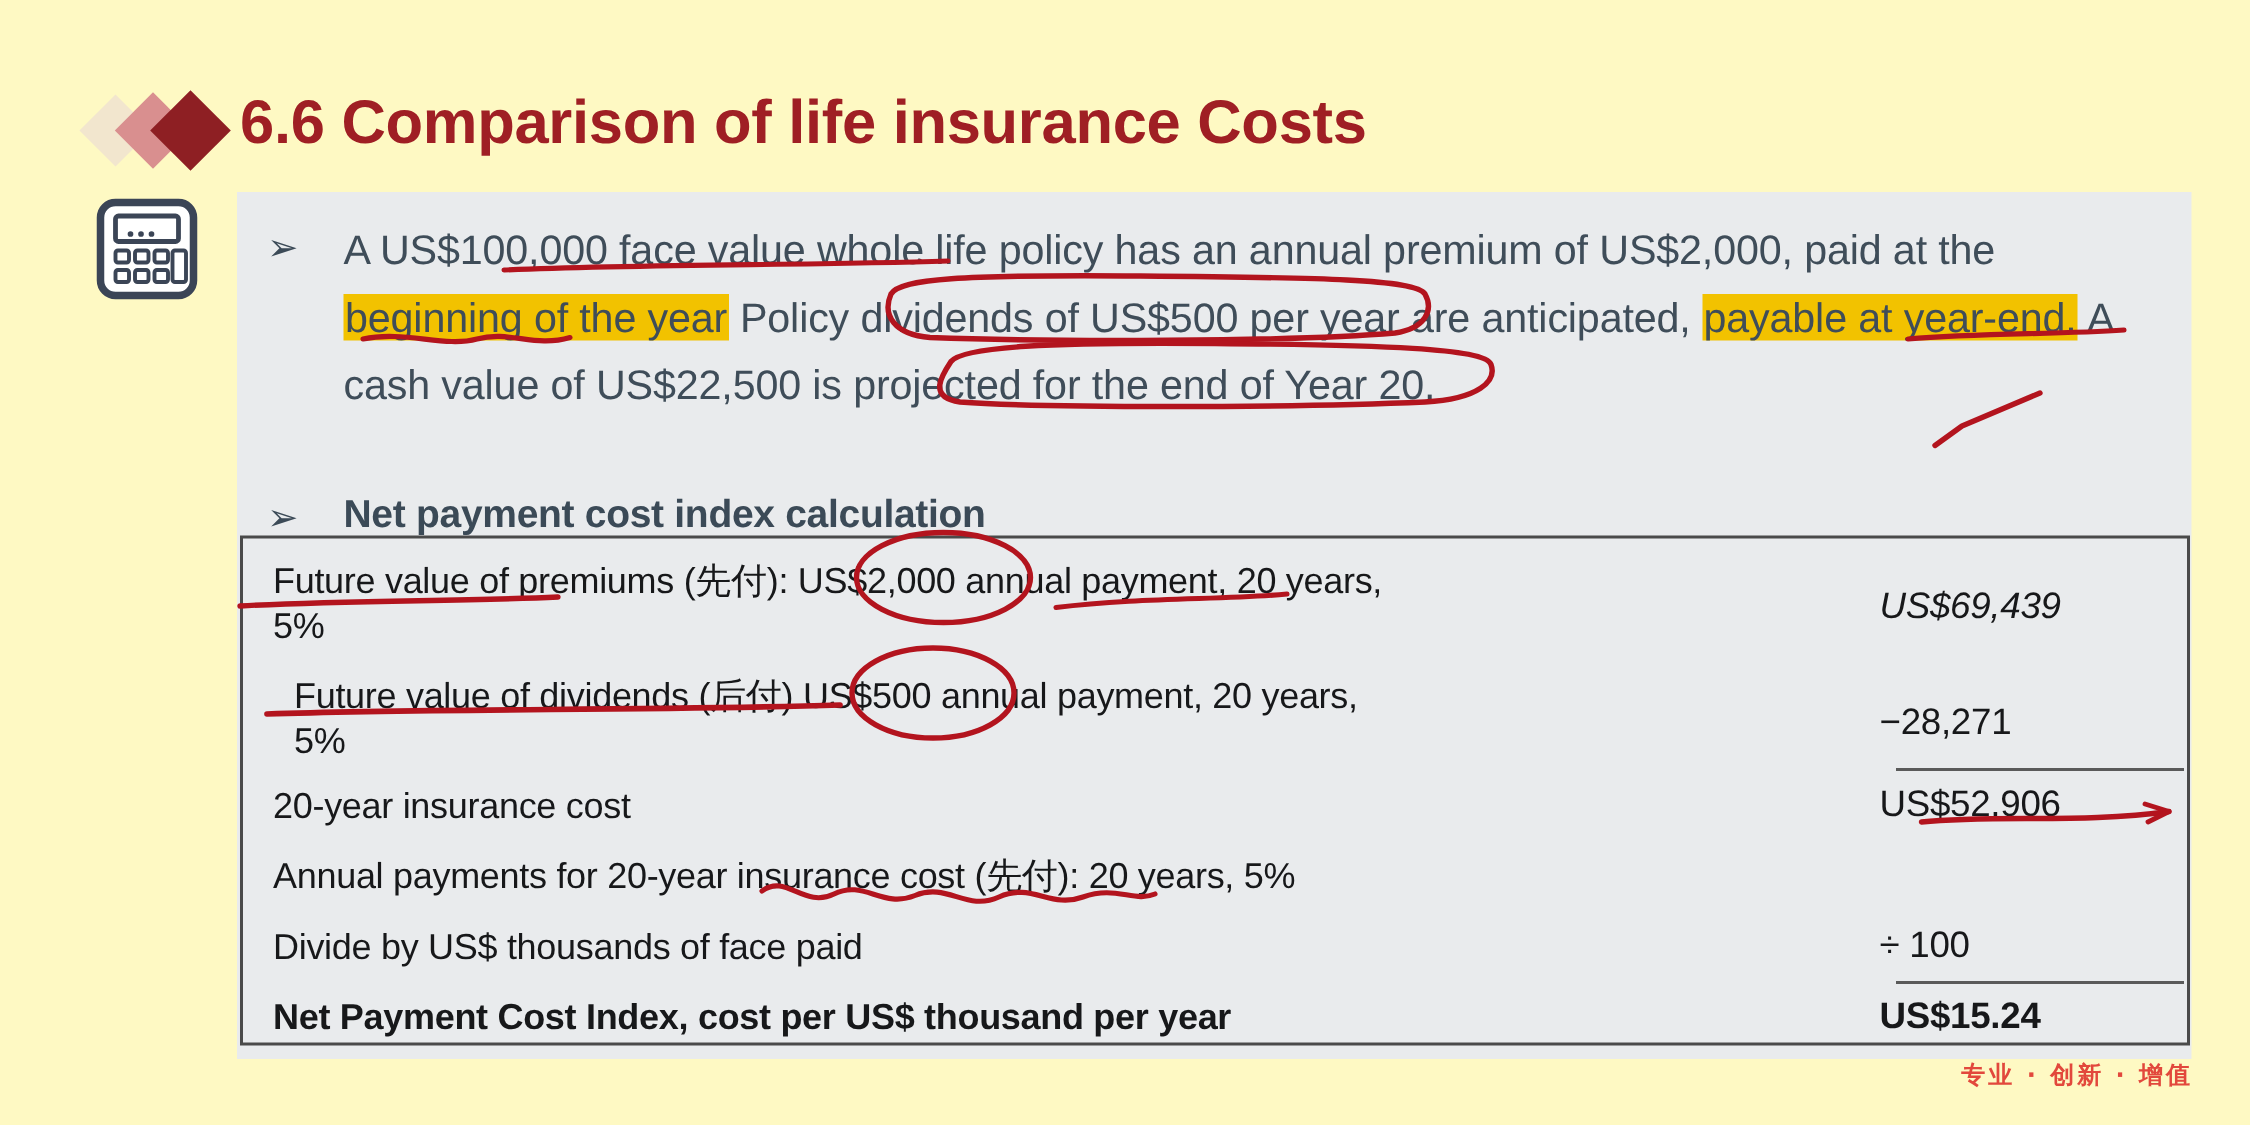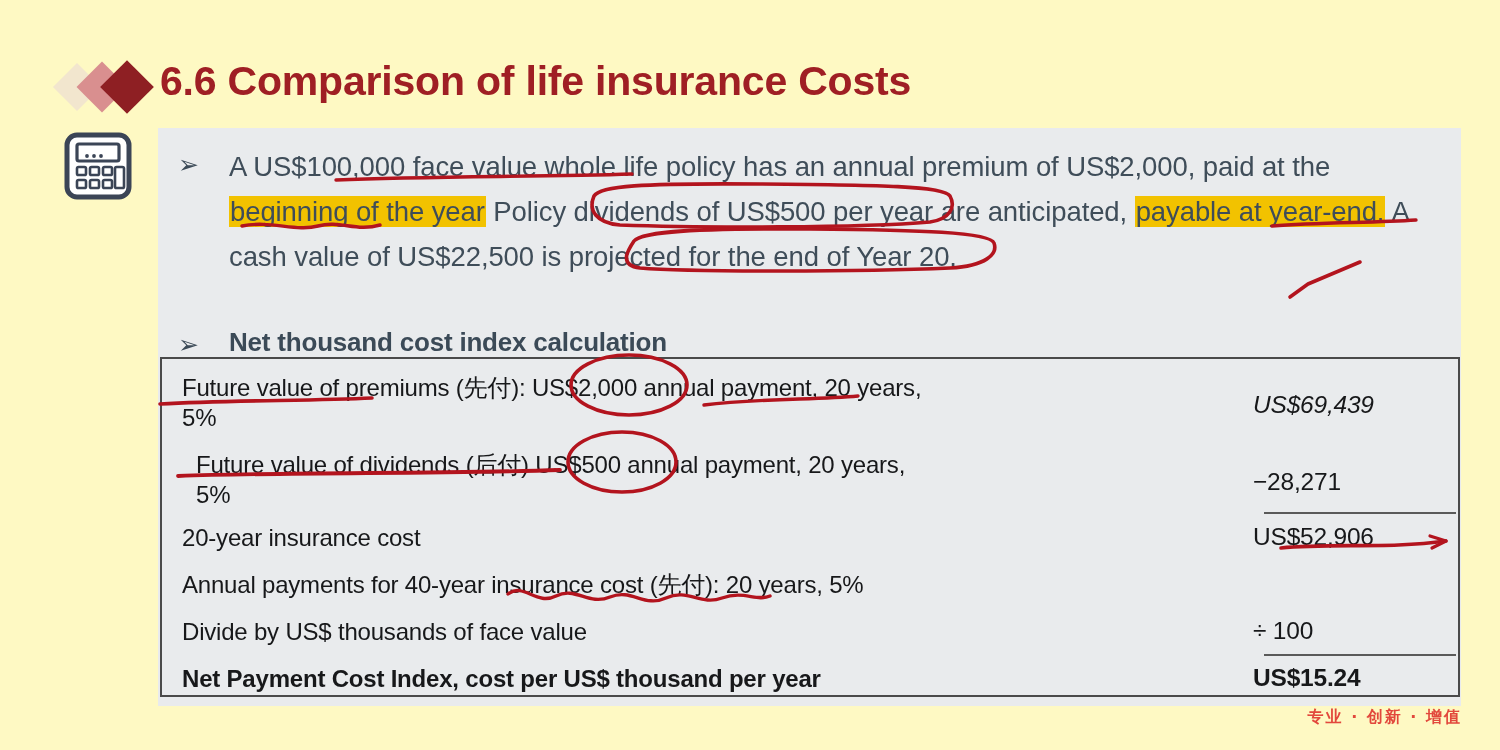--- a/index.html
+++ b/index.html
@@ -99,21 +99,21 @@
   </svg>
 
   <div id="band"></div>
 
   <div id="b1-marker">➢</div>
   <div id="para">
     <span>A </span><span>US$100,000 face value</span><span> whole life policy has an annual premium of </span><span>US$2,000</span><span>, paid at the </span><span class="hl">beginning of the year</span><span> Policy dividends of </span><span>US$500</span><span> per year are anticipated, </span><span class="hl">payable at year-end.</span><span> A cash value of </span><span>US$22,500</span><span> is projected for the end of Year 20.</span>
   </div>
 
   <div id="b2-marker">➢</div>
-  <div id="b2-text">Net thousand cost index calculation</div>
+  <div id="b2-text">Net payment cost index calculation</div>
 
   <div id="tbl">
 
     <div class="trow" style="top:14px;">
       <div class="tlabel">
         <span>Future value of premiums </span><span>(先付)</span><span>: US$2,000 annual payment, 20 years,</span><br>
         <span>5%</span>
       </div>
       <div class="tval pad" style="top:18px;font-style:italic;">US$69,439</div>
     </div>
@@ -128,26 +128,26 @@
 
     <div class="rule" style="left:1102px;right:2px;top:153px;"></div>
 
     <div class="trow" style="top:164px;">
       <div class="tlabel">20-year insurance cost</div>
       <div class="tval pad" style="top:0px;">US$52,906</div>
     </div>
 
     <div class="trow" style="top:211px;">
       <div class="tlabel">
-        <span>Annual payments for 40-year insurance cost </span><span>(先付)</span><span>: 20 years, 5%</span>
+        <span>Annual payments for 20-year insurance cost </span><span>(先付)</span><span>: 20 years, 5%</span>
       </div>
     </div>
 
     <div class="trow" style="top:258px;">
-      <div class="tlabel">Divide by US$ thousands of face value</div>
+      <div class="tlabel">Divide by US$ thousands of face paid</div>
       <div class="tval pad" style="top:0px;">÷ 100</div>
     </div>
 
     <div class="rule" style="left:1102px;right:2px;top:295px;"></div>
 
     <div class="trow" style="top:305px;font-weight:bold;">
       <div class="tlabel">Net Payment Cost Index, cost per US$ thousand per year</div>
       <div class="tval pad" style="top:0px;">US$15.24</div>
     </div>
   </div>

